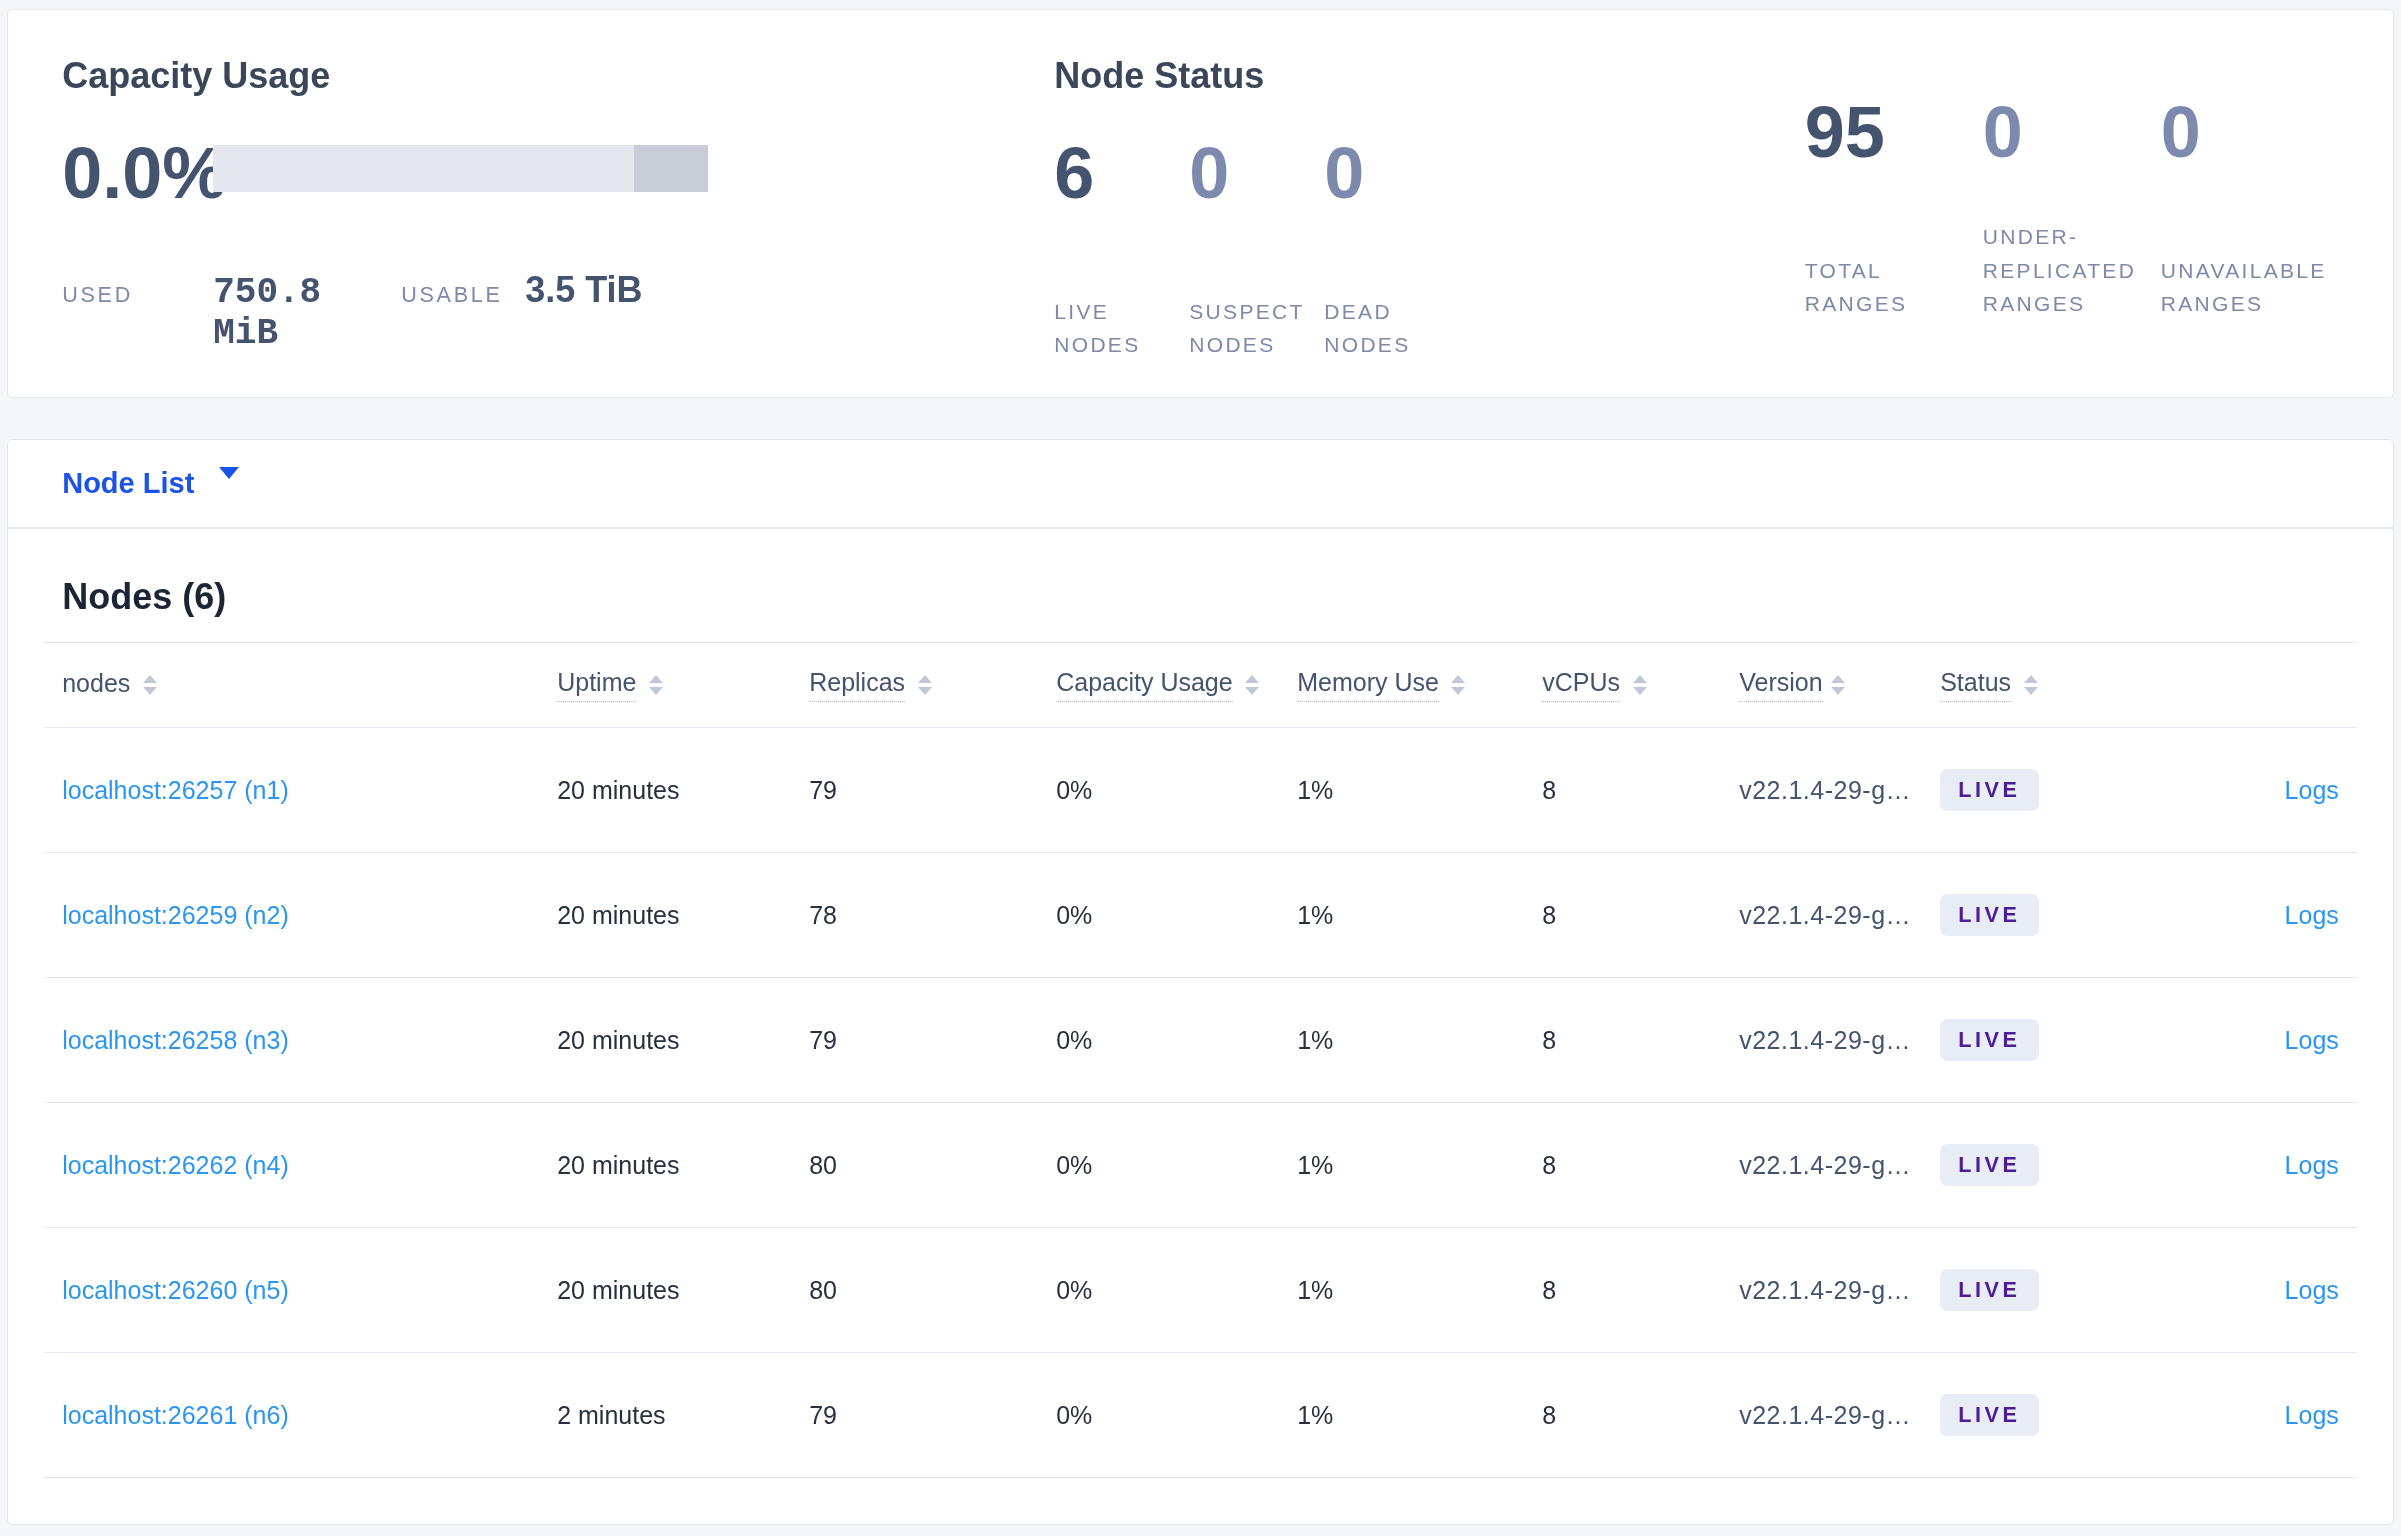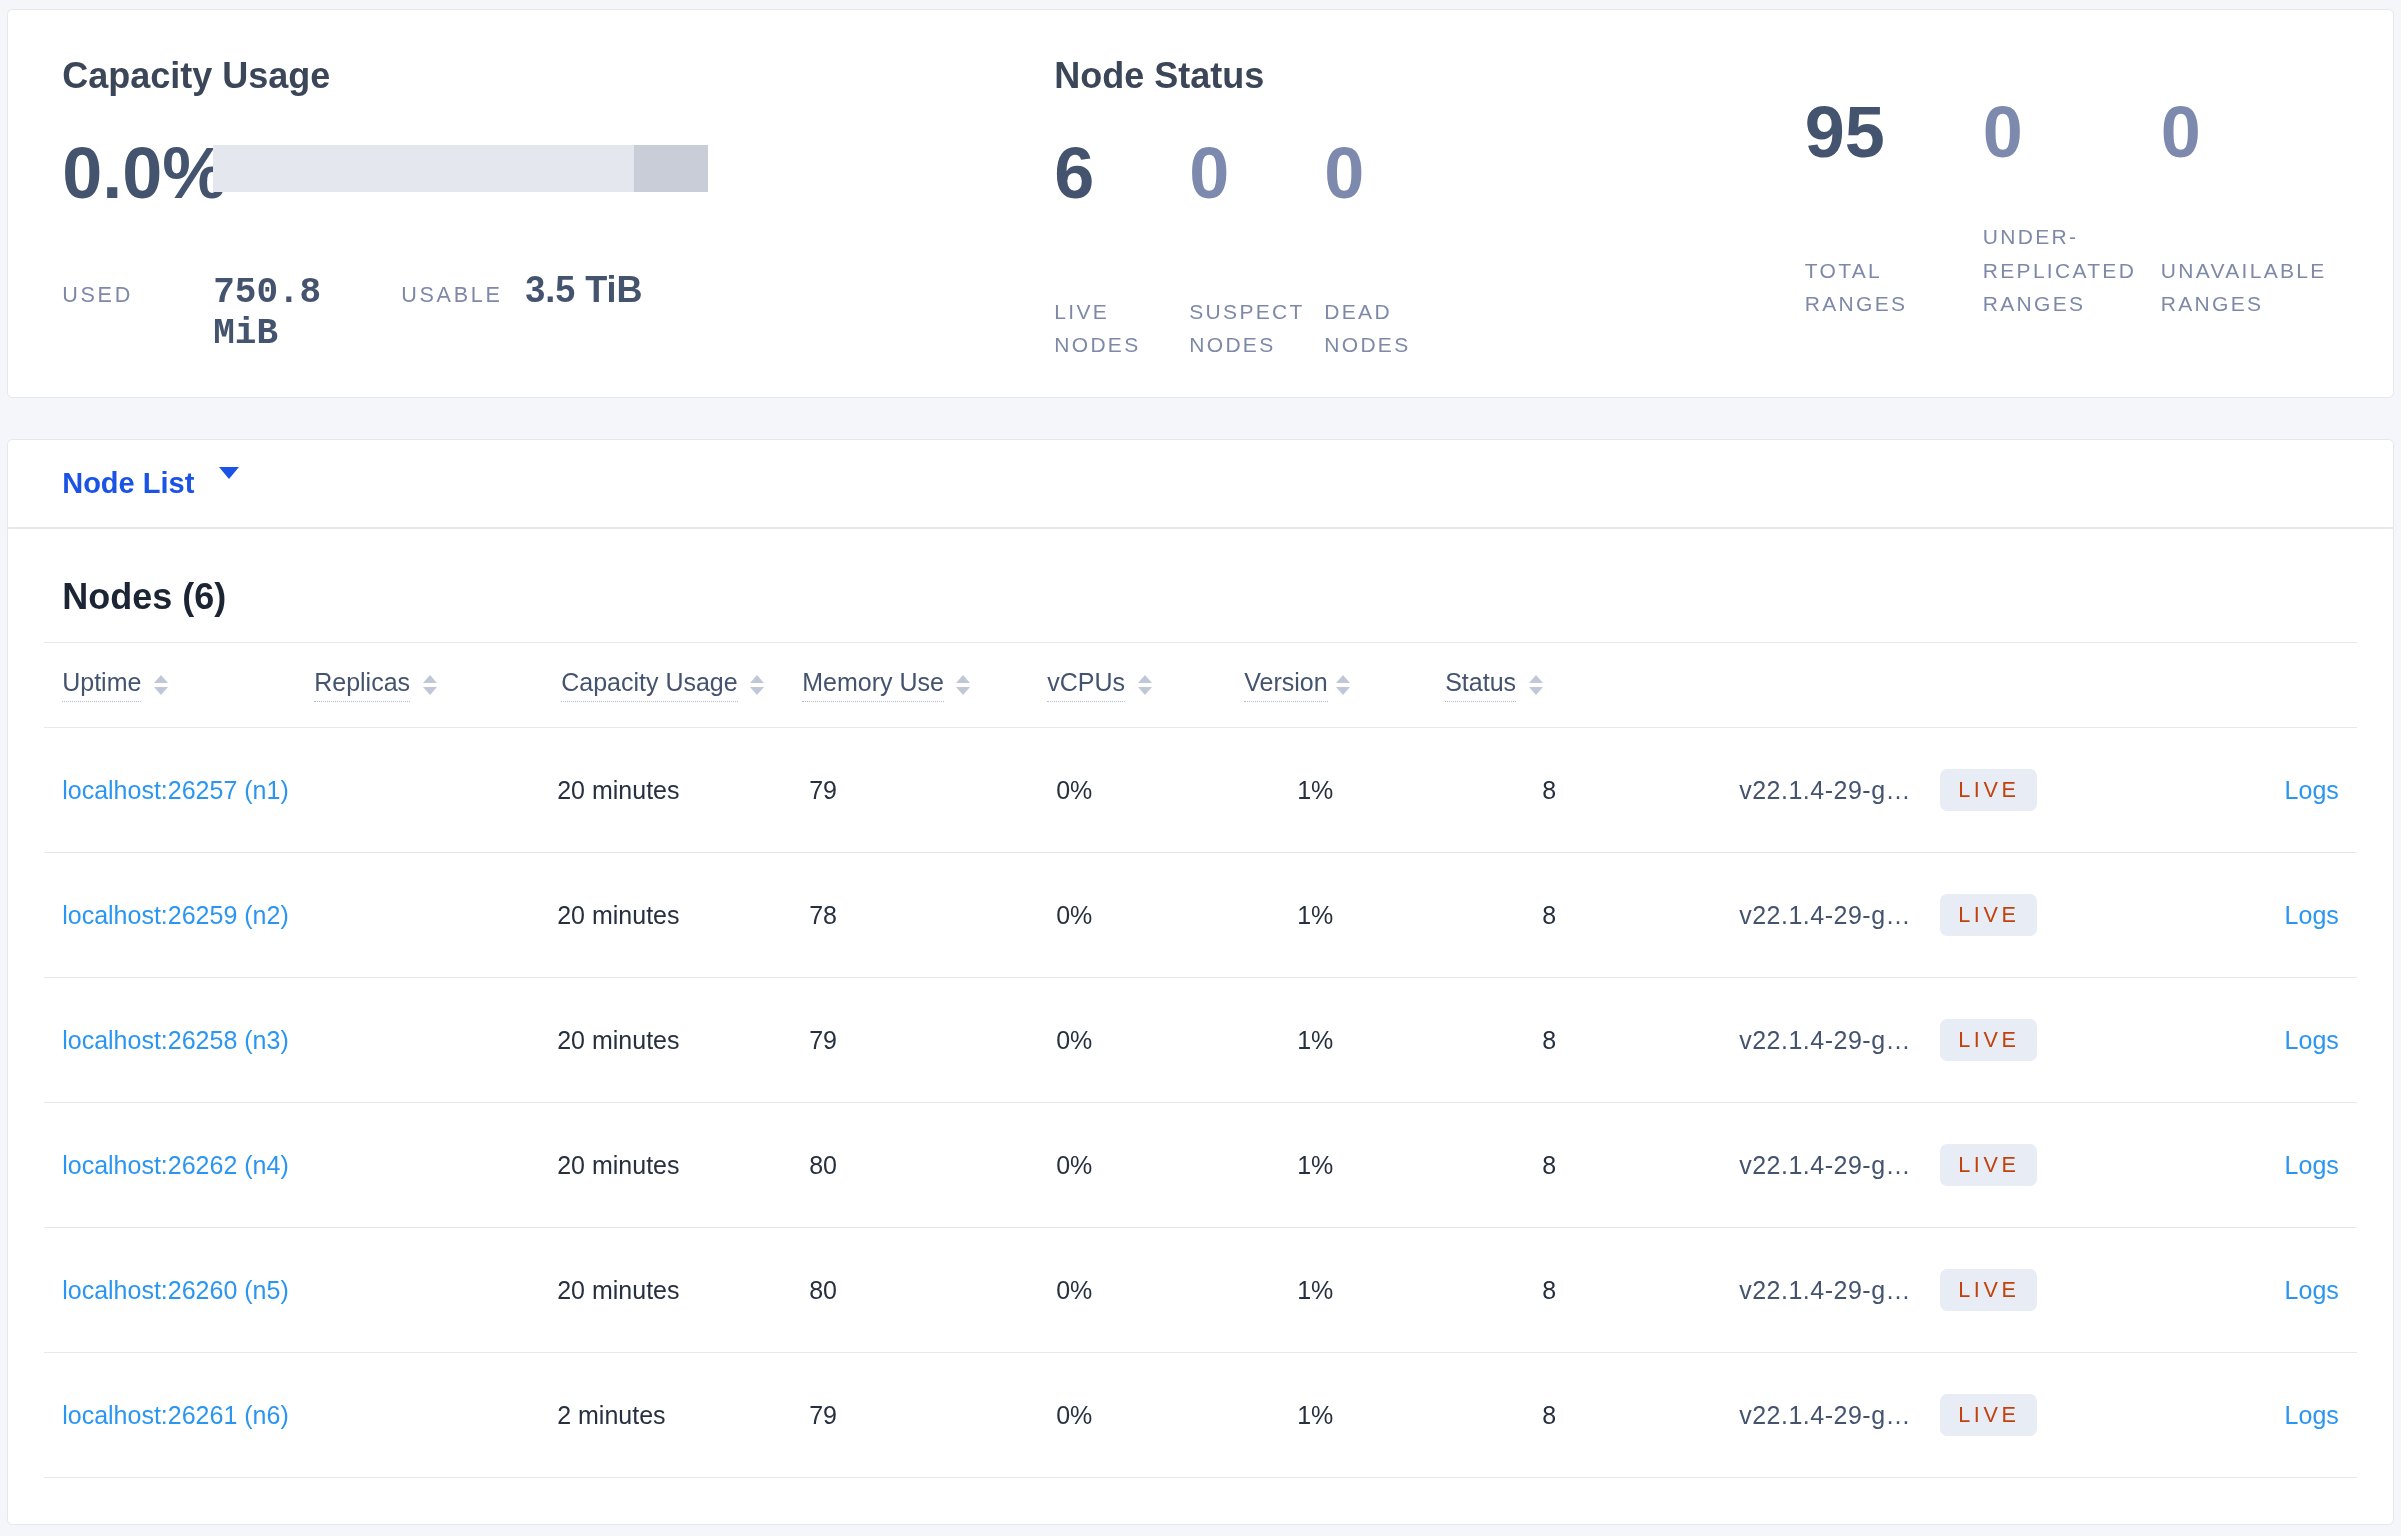--- a/index.html
+++ b/index.html
@@ -73,21 +73,21 @@
   .col-memory{width:245px;}
   .col-vcpus{width:197px;}
   .col-version{width:201px;gap:8px;}
   .col-status{width:215px;}
   .col-logs{flex:1;display:flex;justify-content:flex-end;}
 
   .trow{display:flex;align-items:center;height:125px;border-bottom:1.8px solid var(--divider,#e4e8f0);margin:0 -18px;padding:0 18px;}
   .td{font-size:25px;color:#27303f;}
   .node-link,.logs-link{color:var(--link-blue,#2b96f2);cursor:pointer;}
   .version-cell{color:var(--slate,#44536e);letter-spacing:0.5px;}
-  .status-badge{display:inline-block;background:var(--badge-bg,#e8ecf4);border-radius:7.2px;padding:10px 18px;font-size:21.6px;font-weight:400;letter-spacing:3.6px;color:#c2410c;line-height:1;}
+  .status-badge{display:inline-block;background:var(--badge-bg,#e8ecf4);border-radius:7.2px;padding:10px 18px;font-size:21.6px;font-weight:700;letter-spacing:3.6px;color:#4c1d95;line-height:1;}
 </style>
 </head>
 <body>
 
 <div class="card overview-card">
 
   <div class="cap-section">
     <div class="section-title">Capacity Usage</div>
     <div class="cap-gauge">
       <div class="cap-percent">0.0%</div>
@@ -146,20 +146,27 @@
     <span class="nodelist-label">Node List</span>
     <span class="caret-down"></span>
   </div>
 </div>
 
 <div class="card table-card">
   <div class="table-title">Nodes (6)</div>
   <div class="hr hr-top"></div>
 
   <div class="thead">
+    <div class="th col-node">
+      <span class="th-label">nodes</span>
+      <span class="sort-icon">
+          <i class="up"></i>
+          <i class="down"></i>
+        </span>
+    </div>
     <div class="th col-uptime">
       <span class="th-label sortable">Uptime</span>
       <span class="sort-icon">
           <i class="up"></i>
           <i class="down"></i>
         </span>
     </div>
     <div class="th col-replicas">
       <span class="th-label sortable">Replicas</span>
       <span class="sort-icon">

